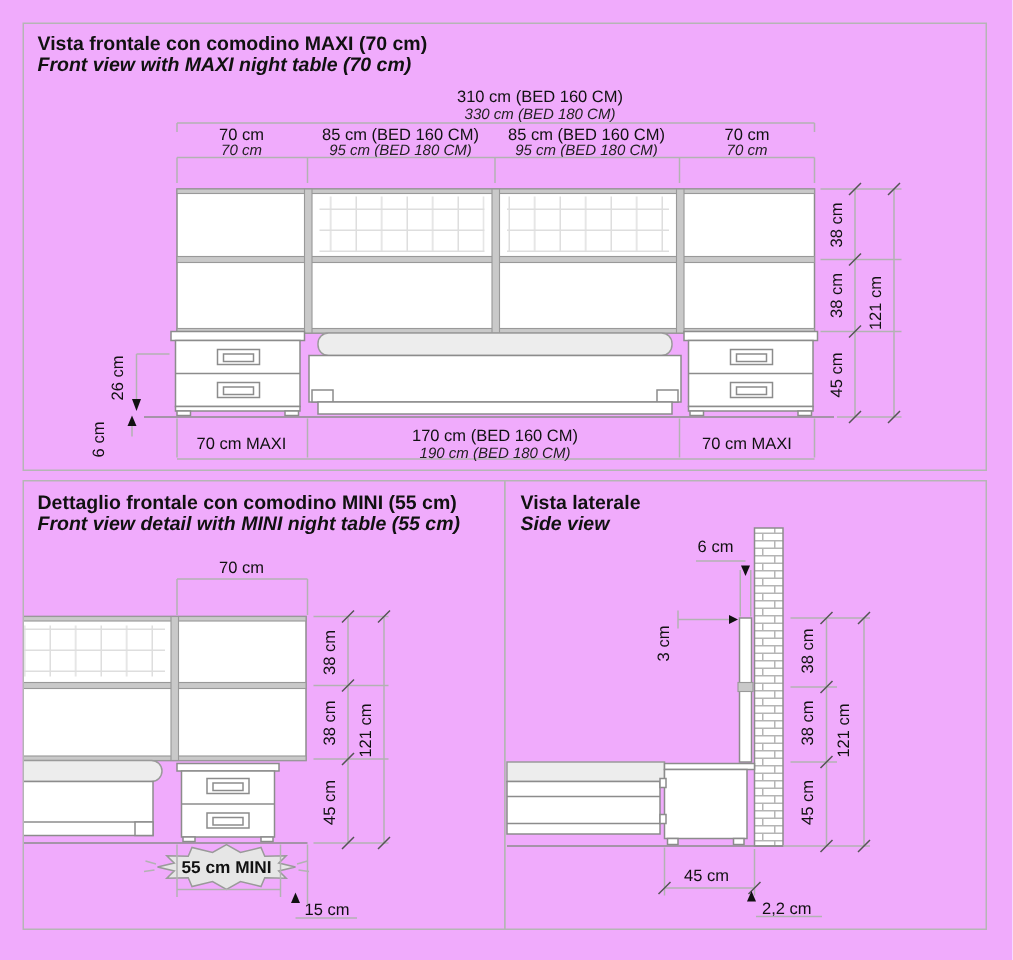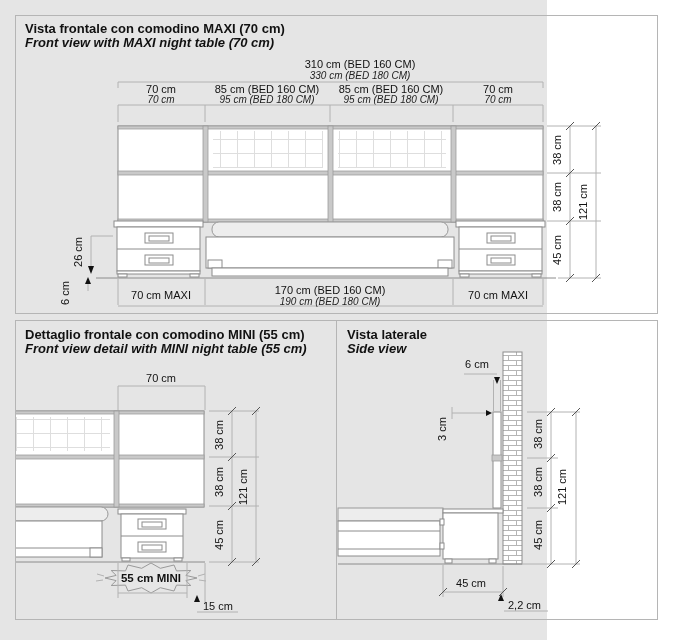--- a/index.html
+++ b/index.html
@@ -1,16 +1,16 @@
 <!DOCTYPE html>
 <html><head>
 <meta charset="utf-8">
 <style>
   html,body { margin:0; padding:0; background:#fff; }
-  .page { position:relative; width:547px; height:640px; background:#e5e5e5;
+  .page { position:relative; width:675px; height:640px; background:#f0abfc;
           font-family:"Liberation Sans", sans-serif; }
   svg { display:block; }
   .t-title   { font:bold 13px "Liberation Sans", sans-serif; fill:#111; }
   .t-title-en{ font:italic bold 13px "Liberation Sans", sans-serif; fill:#111; }
   .t-dim     { font:11px "Liberation Sans", sans-serif; fill:#111; }
   .t-dim-i   { font:italic 10px "Liberation Sans", sans-serif; fill:#222; }
   .t-badge   { font:bold 11.5px "Liberation Sans", sans-serif; fill:#111; }
   .s-border  { stroke:#b5b5b5; fill:none; stroke-width:1; }
   .s-f       { stroke:#8c8c8c; fill:#fff; stroke-width:1; }
   .s-rail    { stroke:#999;    fill:#c9c9c9; stroke-width:0.75; }

